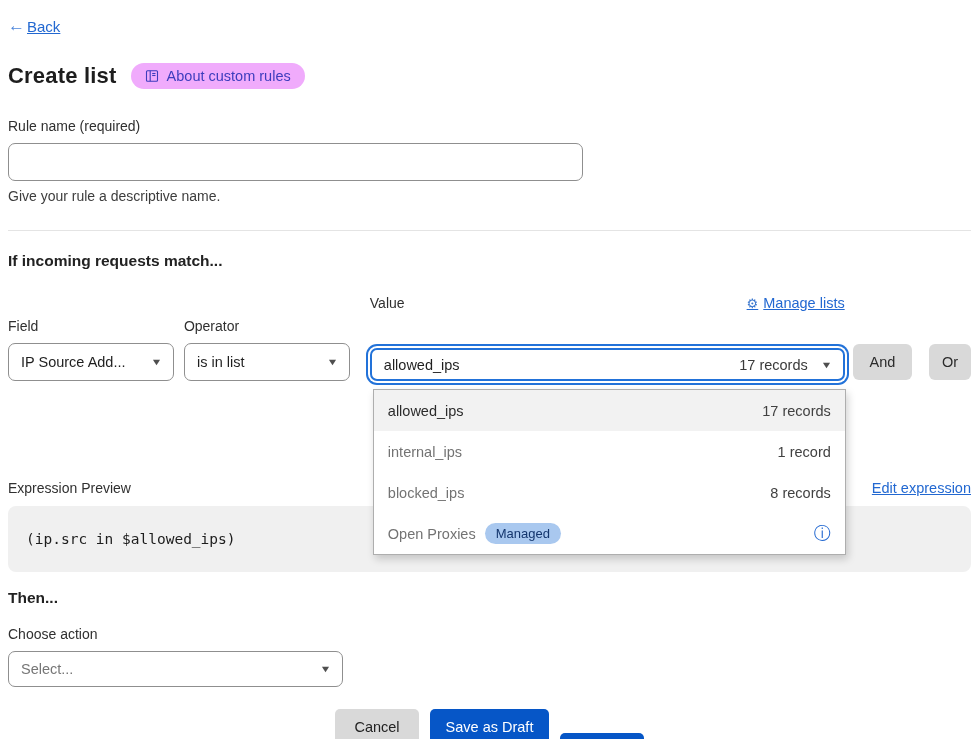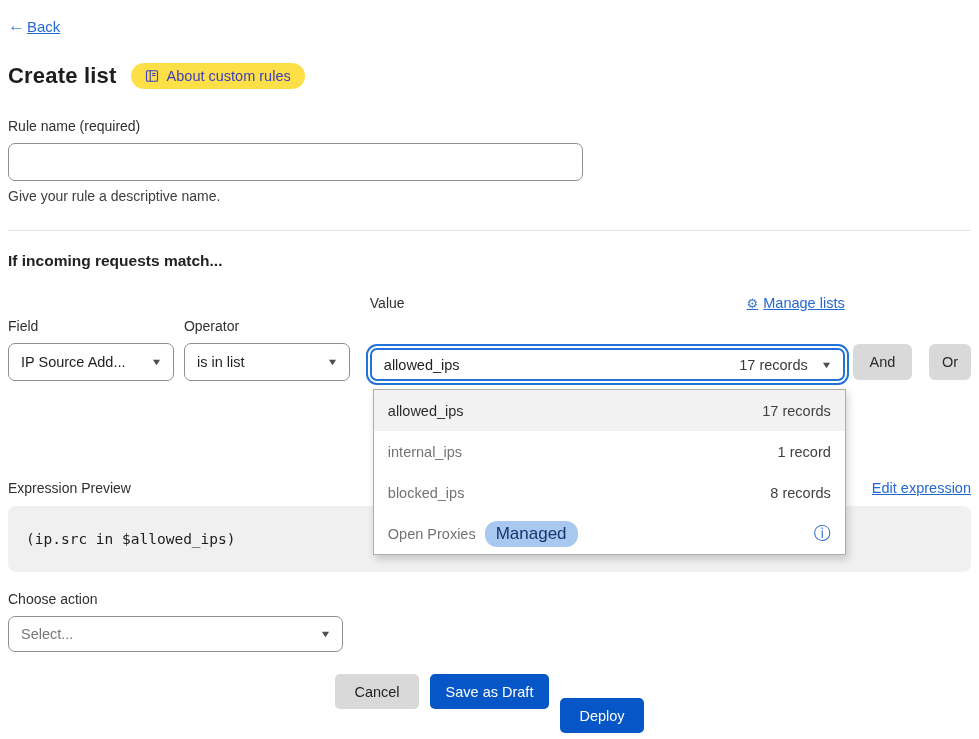--- a/index.html
+++ b/index.html
@@ -18,21 +18,21 @@
     text-decoration: none;
   }
   .back-arrow { font-size: 17px; color: #4d86db; }
   .back-text { text-decoration: underline; }
 
   
   .title-row { display: flex; align-items: center; gap: 14px; margin-top: 27px; }
   .page-title { font-size: 22px; font-weight: 700; color: #1d1d1d; letter-spacing: 0.2px; }
   .about-badge {
     display: inline-flex; align-items: center; gap: 8px;
-    background: #fde047; color: #3d3dbd; font-size: 14.5px;
+    background: #f0abfc; color: #3d3dbd; font-size: 14.5px;
     padding: 5px 14px; border-radius: 15px; cursor: pointer;
   }
   .book-icon svg { display: block; }
 
   
   .rule-name-section { margin-top: 29px; }
   .field-label { font-size: 14px; color: #303030; display: block; }
   .rule-name-input {
     margin-top: 9px; width: 575px; height: 38px;
     border: 1px solid #8f8f8f; border-radius: 7px;
@@ -93,21 +93,21 @@
   .dropdown-row {
     height: 41px; display: flex; align-items: center; padding: 0 14px;
     font-size: 14.5px; cursor: pointer;
   }
   .dropdown-row.selected { background: #f2f2f2; }
   .dd-name { color: #737373; }
   .dropdown-row.selected .dd-name { color: #2b2b2b; }
   .dd-spacer { flex: 1; }
   .dd-count { color: #414141; }
   .managed-badge {
-    background: #a9c8ef; color: #14366e; font-size: 17px;
+    background: #a9c8ef; color: #14366e; font-size: 13px;
     border-radius: 12px; padding: 3px 11px; margin-left: 9px;
   }
   .info-icon { color: #2268d1; font-size: 17px; line-height: 1; cursor: pointer; }
 
   
   .expr-label-row {
     display: flex; justify-content: space-between; align-items: flex-end;
     margin-top: 99px;
   }
   .expr-label { font-size: 14px; color: #303030; }
@@ -237,20 +237,21 @@
     <span class="expr-label">Expression Preview</span>
     <a class="inline-link" href="#">
       <span>Edit expression</span>
     </a>
   </div>
 
   <div class="expr-block">
     <span class="expr-code">(ip.src in $allowed_ips)</span>
   </div>
 
+  <h2 class="section-heading then-heading">Then...</h2>
 
   <label class="field-label choose-action-label">Choose action</label>
   <div class="select-box action-select">
     <span class="select-text placeholder-text">Select...</span>
     <span class="chevron">▼</span>
   </div>
 
   <div class="footer-actions">
     <button class="btn btn-gray">Cancel</button>
     <button class="btn btn-blue">Save as Draft</button>

